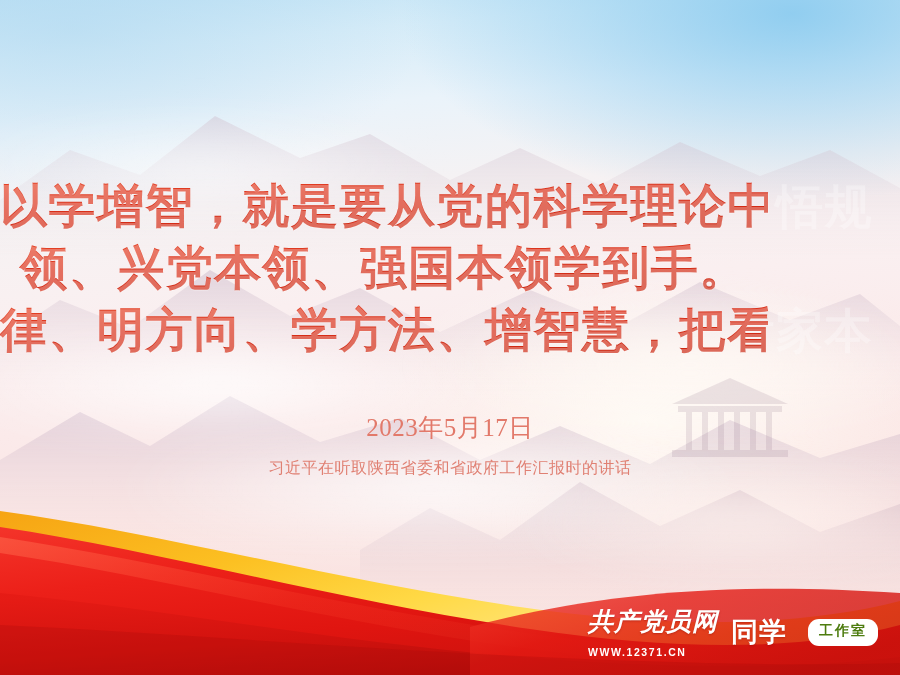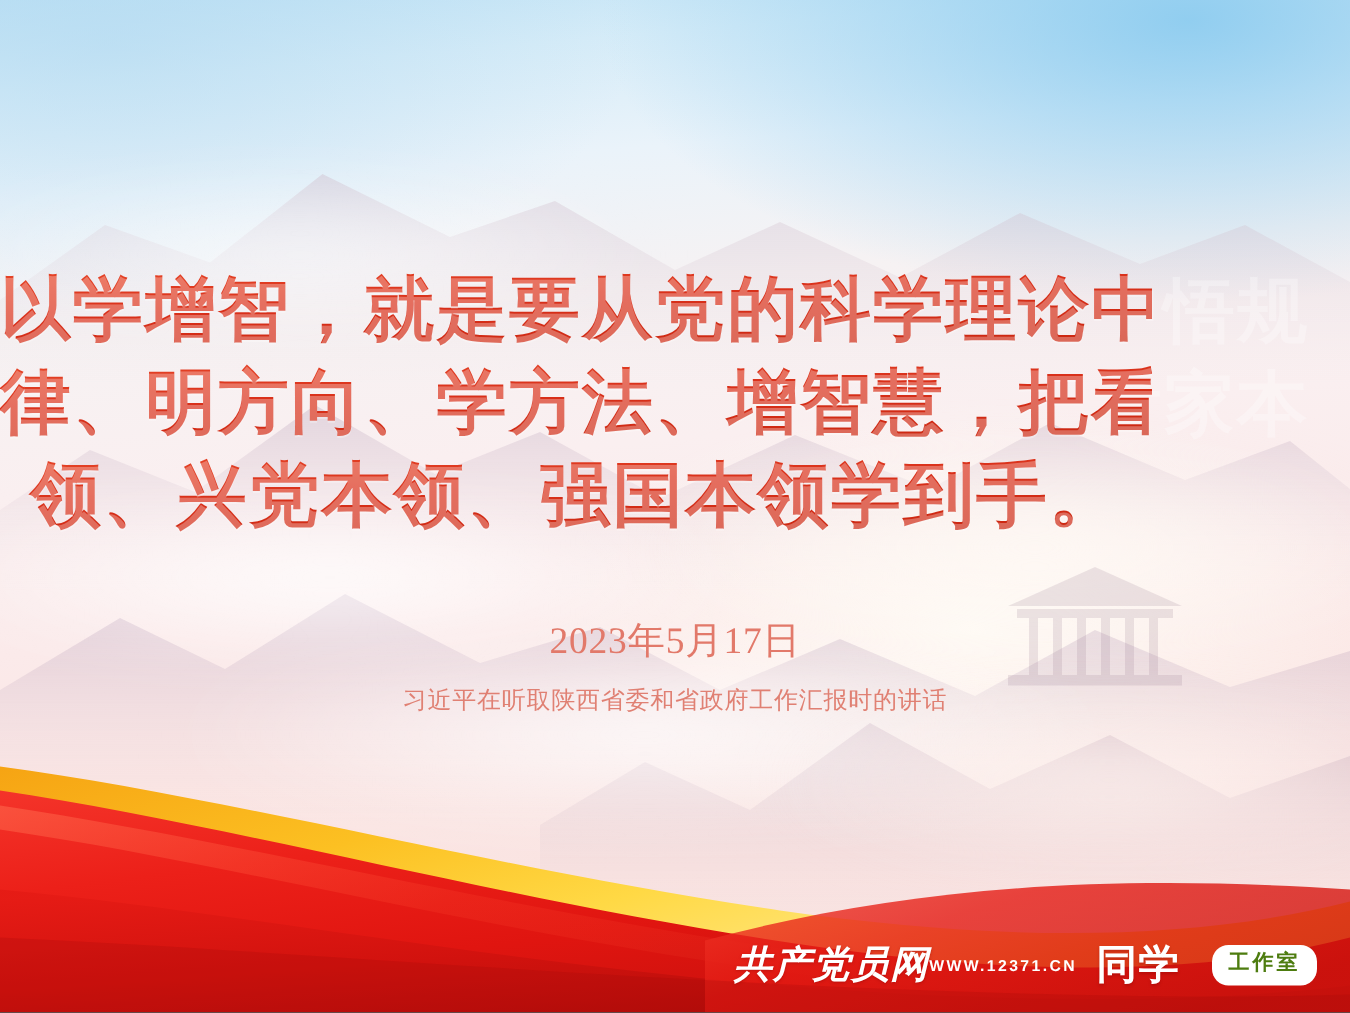--- a/index.html
+++ b/index.html
@@ -157,37 +157,37 @@
   
   .brand {
     position: absolute;
     right: 22px;
     bottom: 18px;
     z-index: 12;
     display: flex;
     align-items: center;
     gap: 13px;
   }
-  .brand-site { display: flex; flex-direction: row; align-items: center; }
+  .brand-site { display: flex; flex-direction: column; }
   .brand-site-name {
     font-size: 25px;
     font-weight: 700;
     color: #ffffff;
     letter-spacing: 1px;
     font-style: italic;
     line-height: 1;
     text-shadow: 0 1px 2px rgba(120,0,0,0.35);
     font-family: "Liberation Serif", "DejaVu Serif", serif;
   }
   .brand-site-url {
     font-size: 10.5px;
     font-weight: 700;
     color: #ffffff;
     letter-spacing: 1.6px;
-    margin-top: 1px;
+    margin-top: 13px;
     line-height: 1;
     font-family: "Liberation Sans", "DejaVu Sans", sans-serif;
   }
   .brand-studio { display: flex; gap: 21px; }
   .brand-studio-main {
     font-size: 27px;
     font-weight: 700;
     color: #ffffff;
     letter-spacing: 1px;
     line-height: 1;
@@ -282,22 +282,22 @@
         <rect x="90" y="40" width="6" height="38"></rect>
         <rect x="106" y="40" width="6" height="38"></rect>
         <rect x="12" y="78" width="116" height="7"></rect>
         <path d="M70,6 L128,32 L12,32 Z"></path>
       </g>
     </svg>
   </div>
 
   <div class="quote-block">
     <div class="quote-line">以学增智，就是要从党的科学理论中悟规</div>
+    <div class="quote-line">领、兴党本领、强国本领学到手。</div>
     <div class="quote-line">律、明方向、学方法、增智慧，把看家本</div>
-    <div class="quote-line">领、兴党本领、强国本领学到手。</div>
   </div>
 
   <div class="attrib">
     <div class="attrib-date">2023年5月17日</div>
     <div class="attrib-source">习近平在听取陕西省委和省政府工作汇报时的讲话</div>
   </div>
 
   <div class="ribbons">
     <svg viewBox="0 0 900 200" preserveAspectRatio="none">
       <defs>

